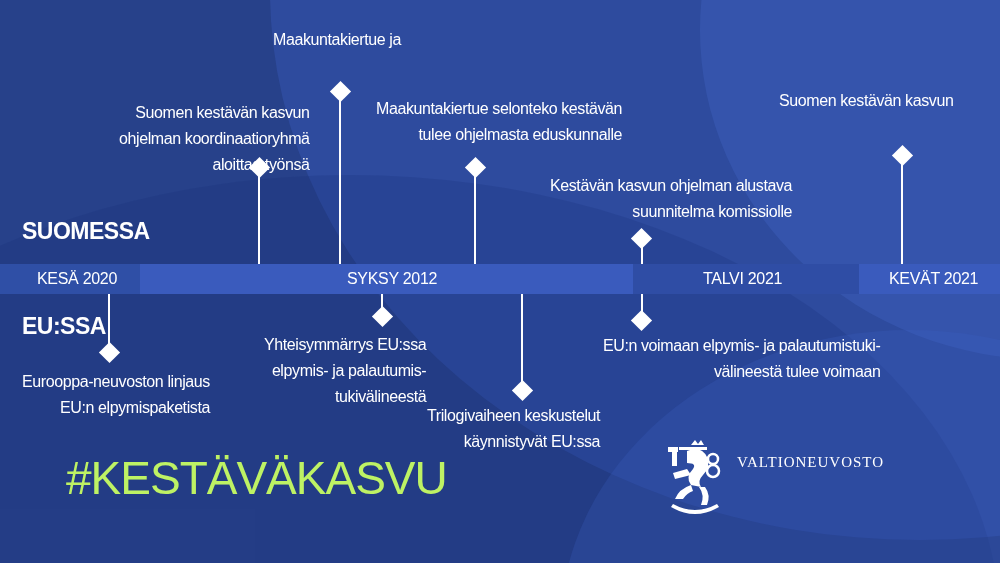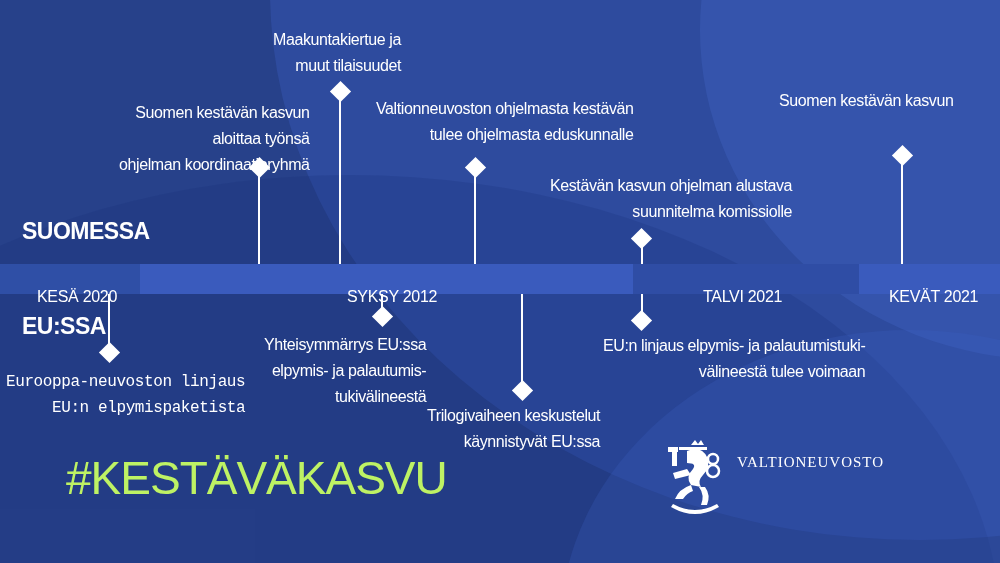--- a/index.html
+++ b/index.html
@@ -12,21 +12,20 @@
   .bg1 { left: 270px; top: -560px; width: 1300px; height: 1100px; background: rgba(60,95,195,0.35); }
   .bg2 { left: 700px; top: -300px; width: 700px; height: 660px; background: rgba(70,105,205,0.30); }
   .bg3 { left: -300px; top: 175px; width: 1300px; height: 900px; background: rgba(25,45,120,0.22); border-radius: 50%; }
   .bg4 { left: 560px; top: 330px; width: 700px; height: 600px; background: rgba(60,95,195,0.25); }
 
   .band { position: absolute; top: 264px; height: 30px; }
   .band-label {
     position: absolute; top: 264px; height: 16px; line-height: 30px; color: #fff;
     font-size: 16px; letter-spacing: -0.3px; white-space: nowrap;
     font-family: "Liberation Sans Narrow", "Liberation Sans", sans-serif;
-    margin-top: 18px;
   }
   .seg-kesa { left: 0; width: 140px; background: #2f4fa6; }
   .seg-syksy { left: 140px; width: 493px; background: #3a5bbd; }
   .seg-talvi { left: 633px; width: 226px; background: #2f4da5; }
   .seg-kevat { left: 859px; width: 141px; background: #3a5bbd; }
 
   .section-title { position: absolute; color: #fff; font-weight: bold; font-size: 23px; letter-spacing: -0.5px; }
 
   .stem { position: absolute; width: 2px; background: #fff; }
   .diamond { position: absolute; width: 15px; height: 15px; background: #fff; transform: rotate(45deg); }
@@ -64,54 +63,53 @@
   <div class="band seg-kevat"></div>
   <div class="band-label" style="left:37px;">KESÄ 2020</div>
   <div class="band-label" style="left:347px;">SYKSY 2012</div>
   <div class="band-label" style="left:703px;">TALVI 2021</div>
   <div class="band-label" style="left:889px;">KEVÄT 2021</div>
 
   <div class="stem" style="left:258px; top:170px; height:94px;"></div>
   <div class="diamond" style="left:252px; top:160px;"></div>
   <div class="event" style="left:119px; top:100px;">
     <div>Suomen kestävän kasvun</div>
+    <div>ohjelman koordinaatioryhmä</div>
     <div>aloittaa työnsä</div>
-    <div>ohjelman koordinaatioryhmä</div>
   </div>
 
   <div class="stem" style="left:339px; top:94px; height:170px;"></div>
   <div class="diamond" style="left:333px; top:84px;"></div>
   <div class="event" style="left:273px; top:27px;">
     <div>Maakuntakiertue ja</div>
-    <div>muut tilaisuudet</div>
   </div>
 
   <div class="stem" style="left:474px; top:170px; height:94px;"></div>
   <div class="diamond" style="left:468px; top:160px;"></div>
   <div class="event" style="left:376px; top:96px;">
-    <div>Valtionneuvoston ohjelmasta kestävän</div>
+    <div>Maakuntakiertue selonteko kestävän</div>
     <div>tulee ohjelmasta eduskunnalle</div>
   </div>
 
   <div class="stem" style="left:641px; top:241px; height:23px;"></div>
   <div class="diamond" style="left:634px; top:231px;"></div>
   <div class="event" style="left:550px; top:173px;">
     <div>Kestävän kasvun ohjelman alustava</div>
     <div>suunnitelma komissiolle</div>
   </div>
 
   <div class="stem" style="left:901px; top:158px; height:106px;"></div>
   <div class="diamond" style="left:895px; top:148px;"></div>
   <div class="event" style="left:779px; top:88px;">
     <div>Suomen kestävän kasvun</div>
   </div>
 
   <div class="stem" style="left:108px; top:294px; height:56px;"></div>
   <div class="diamond" style="left:102px; top:345px;"></div>
-  <div class="event" style="left:6px; top:369px;font-family:Liberation Mono, monospace;">
+  <div class="event" style="left:22px; top:369px;">
     <div>Eurooppa-neuvoston linjaus</div>
     <div>EU:n elpymispaketista</div>
   </div>
 
   <div class="stem" style="left:381px; top:294px; height:18px;"></div>
   <div class="diamond" style="left:375px; top:309px;"></div>
   <div class="event" style="left:264px; top:332px;">
     <div>Yhteisymmärrys EU:ssa</div>
     <div>elpymis- ja palautumis-</div>
     <div>tukivälineestä</div>
@@ -120,21 +118,21 @@
   <div class="stem" style="left:521px; top:294px; height:88px;"></div>
   <div class="diamond" style="left:515px; top:383px;"></div>
   <div class="event" style="left:427px; top:403px;">
     <div>Trilogivaiheen keskustelut</div>
     <div>käynnistyvät EU:ssa</div>
   </div>
 
   <div class="stem" style="left:641px; top:294px; height:22px;"></div>
   <div class="diamond" style="left:634px; top:313px;"></div>
   <div class="event" style="left:603px; top:333px;">
-    <div>EU:n linjaus elpymis- ja palautumistuki-</div>
+    <div>EU:n voimaan elpymis- ja palautumistuki-</div>
     <div>välineestä tulee voimaan</div>
   </div>
 
   <div class="hashtag">#KESTÄVÄKASVU</div>
 
   <svg class="logo" viewBox="0 0 80 84">
     <g fill="#fff">
       <rect x="3" y="12" width="10" height="5"></rect>
       <rect x="7" y="17" width="5" height="14"></rect>
       <rect x="14" y="12" width="28" height="3"></rect>

